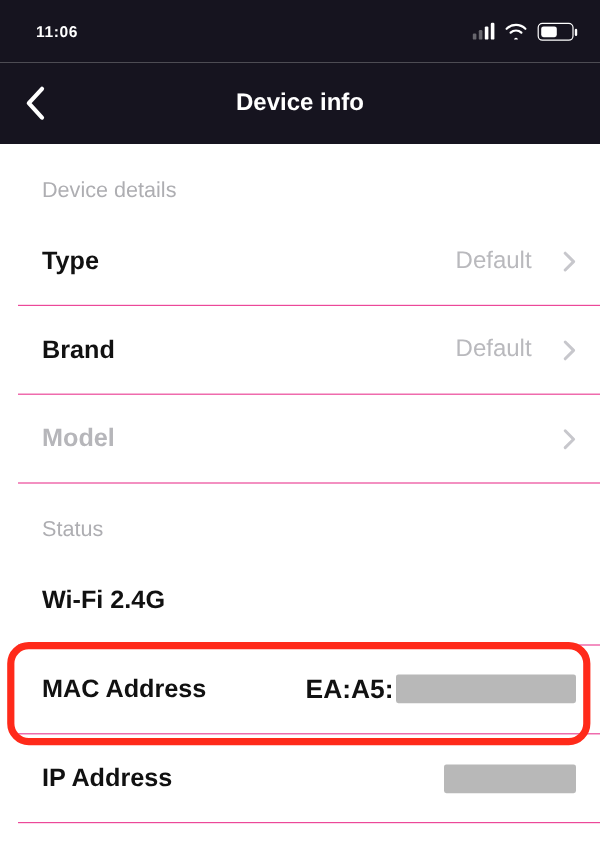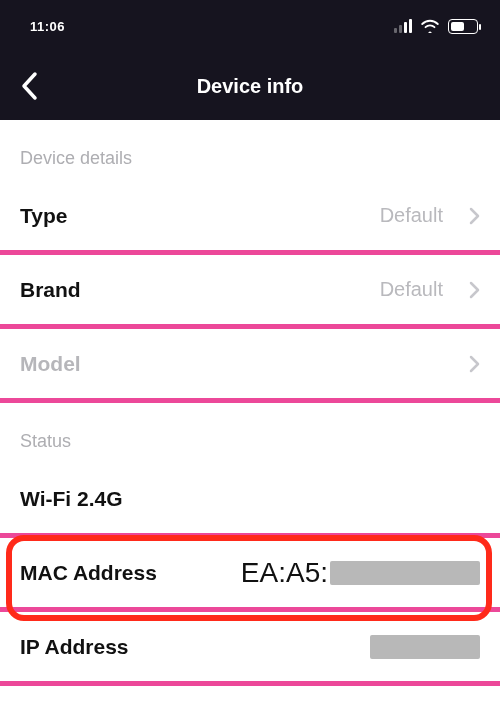--- a/index.html
+++ b/index.html
@@ -34,34 +34,34 @@
       align-items: center;
       justify-content: center;
       cursor: pointer;
     }
     .nav-title {
       width: 100%;
       text-align: center;
       font-weight: 700;
       font-size: 20px;
     }
-    .content { background: #fff; }
+    .content { background: #fff; margin-left: 15px; }
     .section-header {
       padding: 28px 20px 12px 20px;
       color: #aeaeb2;
       font-size: 18px;
       font-weight: 500;
     }
     .row {
       display: flex;
       align-items: center;
       justify-content: space-between;
       min-height: 74px;
       padding: 0 20px;
-      border-bottom: 5px solid #ec4899;
+      border-bottom: 1px solid #ec4899;
       position: relative;
     }
     .row:first-of-type { border-top: 1px solid #efefef; }
     .row-label {
       font-size: 21px;
       font-weight: 700;
       color: #111;
     }
     .row-label.muted { color: #b6b6ba; font-weight: 600; }
     .row-trailing {
@@ -74,24 +74,23 @@
       color: #b9b9bd;
       font-weight: 500;
     }
     .row-value.strong {
       color: #111;
       font-weight: 700;
       font-size: 21px;
     }
     .row-value.mac {
       color: #111;
-      font-weight: 400;
-      font-size: 28px;
-      display: flex;
-      align-items: center;
+      font-weight: 700;
+      font-size: 22px;
+      display: flex;
     }
     .chevron { display:flex; align-items:center; }
     .redact {
       display: inline-block;
       background: #b8b8b8;
       height: 24px;
       border-radius: 2px;
     }
     .redact.mac-redact { width: 150px; margin-left: 2px; }
     .redact.ip-redact { width: 110px; }

